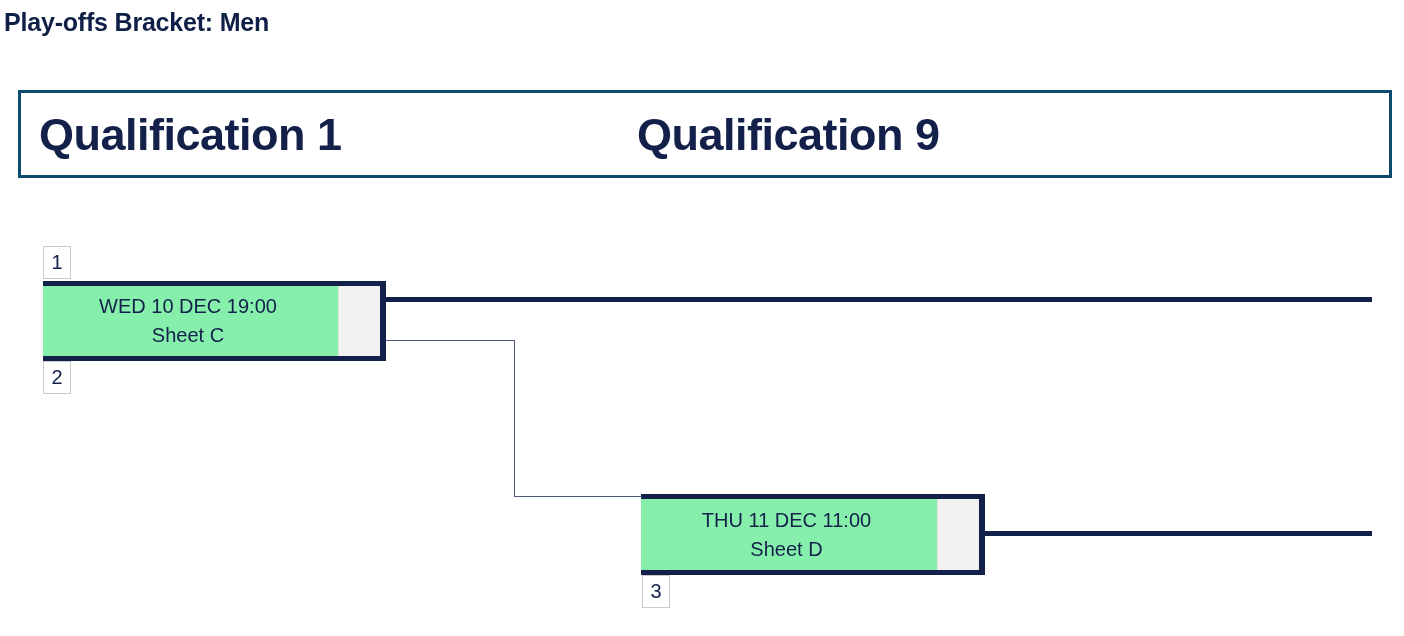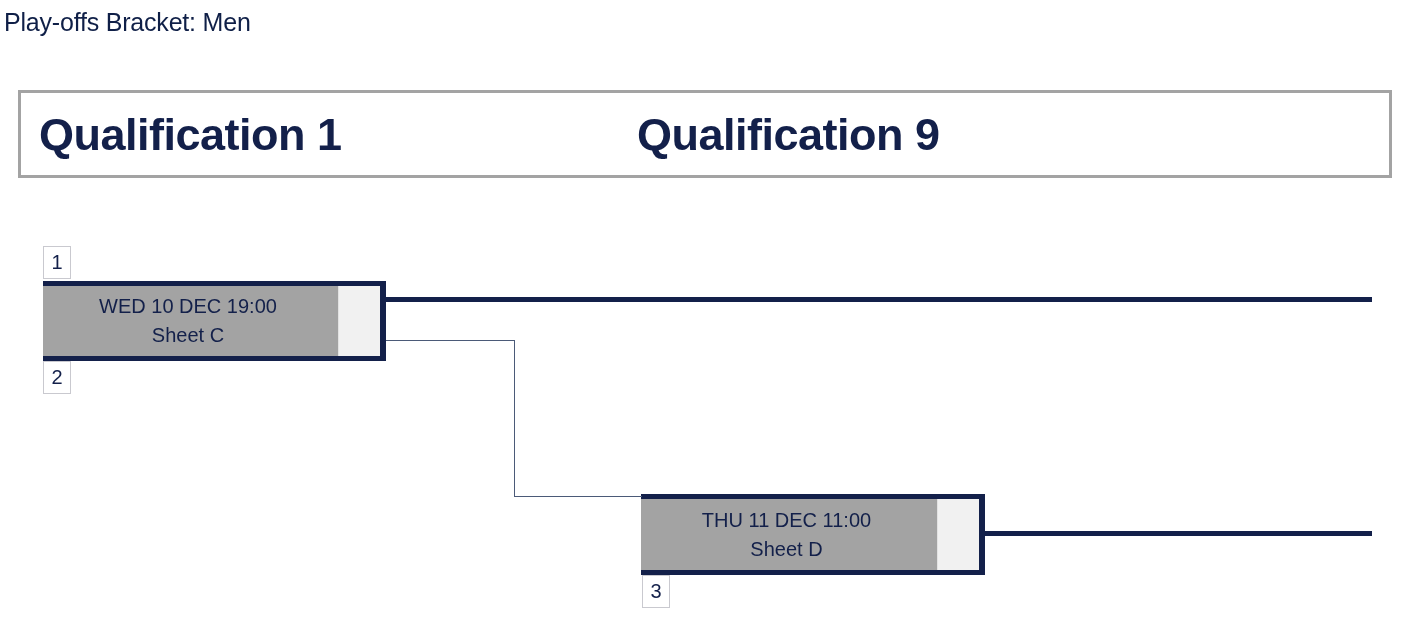--- a/index.html
+++ b/index.html
@@ -19,56 +19,56 @@
     background: #ffffff;
     overflow: hidden;
   }
 
   
   .page-title {
     position: absolute;
     left: 4px;
     top: 8px;
     font-size: 25px;
-    font-weight: normal;
+    font-weight: bold;
     color: #0f1f47;
     letter-spacing: -0.2px;
     white-space: nowrap;
   }
 
   
   .round-header {
     position: absolute;
     left: 18px;
     top: 90px;
     width: 1374px;
     height: 88px;
     box-sizing: border-box;
-    border: 3px solid #a3a3a3;
+    border: 3px solid #0c4a6e;
     background: #ffffff;
   }
   .round-label {
     position: absolute;
     top: 50%;
     transform: translateY(-50%);
     font-size: 45px;
     font-weight: bold;
     color: #13204a;
     letter-spacing: -0.5px;
     white-space: nowrap;
     line-height: 1;
   }
   .round-label.r1 { left: 18px; }
   .round-label.r2 { left: 616px; }
 
   
   .match {
     position: absolute;
     box-sizing: border-box;
-    background: #a3a3a3;
+    background: #86efac;
     border-top: 5px solid #13204a;
     border-bottom: 5px solid #13204a;
     border-right: 6px solid #13204a;
     border-left: 0;
   }
   .match-inner {
     position: absolute;
     inset: 0;
     display: flex;
     flex-direction: column;

